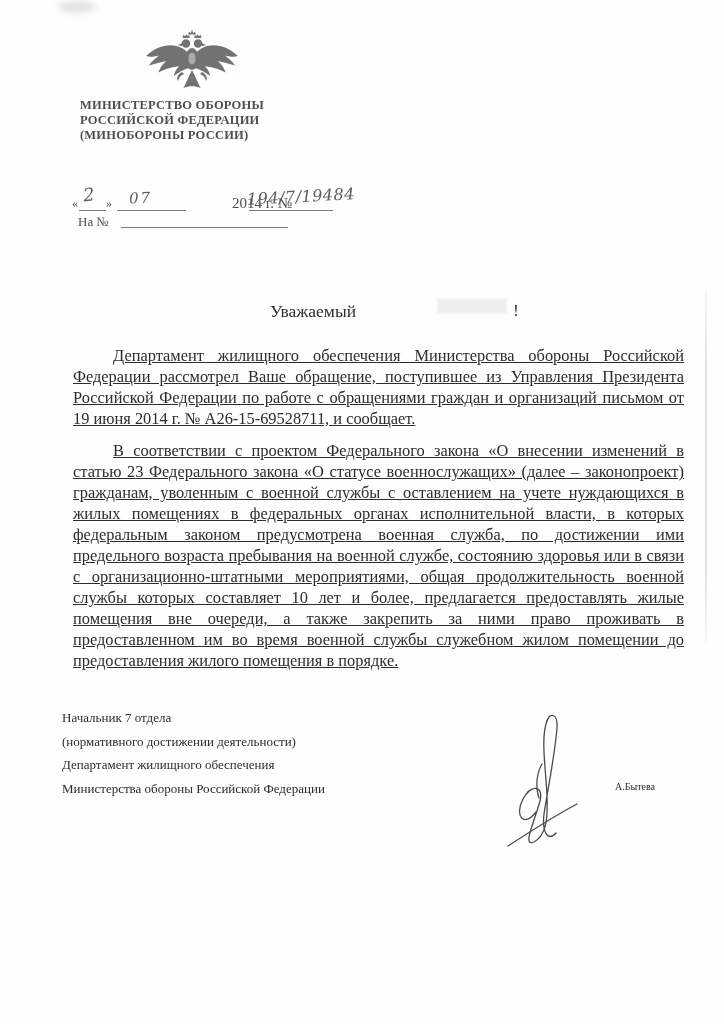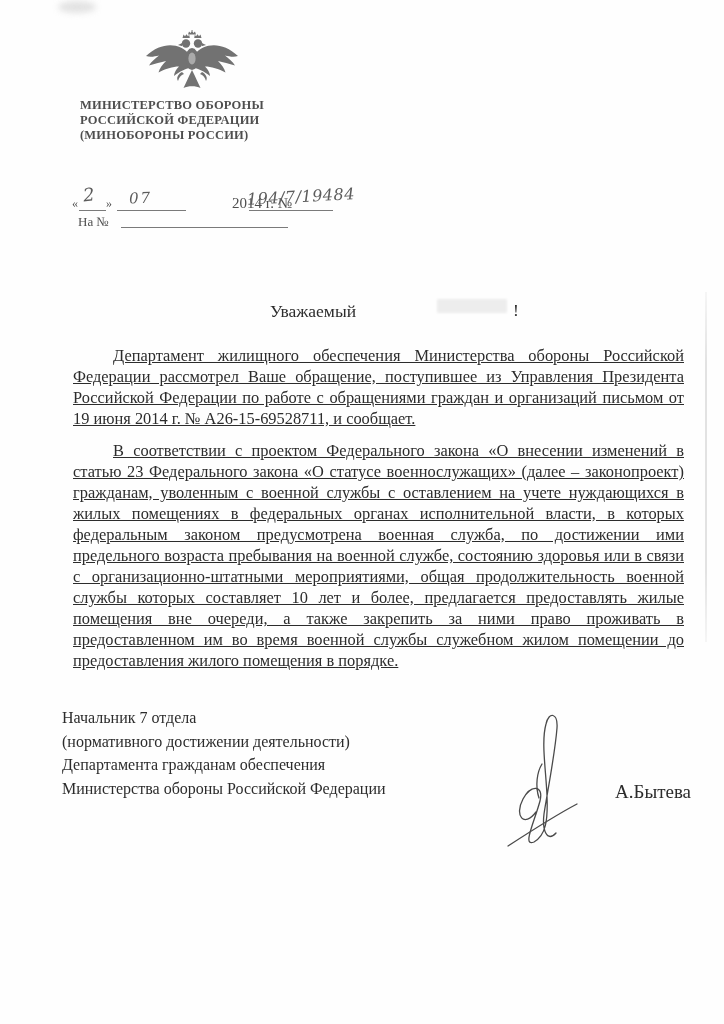--- a/index.html
+++ b/index.html
@@ -62,25 +62,25 @@
   }
   
   .body-text{
     position:absolute;left:62px;top:334px;width:633px;
     font-size:16.4px;line-height:21px;text-align:justify;color:#2c2c2c;
   }
   .body-text p{margin:11px;text-indent:40px;text-decoration:underline;}
   
   .sig-block{
     position:absolute;left:62px;top:706px;width:460px;
-    font-size:16px;line-height:23.5px;color:#2c2c2c;
+    font-size:13px;line-height:23.5px;color:#2c2c2c;
   }
   .sig-scribble{position:absolute;left:497px;top:702px;}
   .signatory{
-    position:absolute;left:615px;top:781px;font-size:19px;color:#2c2c2c;white-space:nowrap;
+    position:absolute;left:615px;top:781px;font-size:10px;color:#2c2c2c;white-space:nowrap;
   }
 </style>
 </head>
 <body>
 
 <div class="page">
 
   <div class="smudge-top"></div>
   <div class="fold-line"></div>
 
@@ -137,21 +137,21 @@
   <span class="salutation-excl">!</span>
 
   <main class="body-text">
     <p>Департамент жилищного обеспечения Министерства обороны Российской Федерации рассмотрел Ваше обращение, поступившее из Управления Президента Российской Федерации по работе с обращениями граждан и организаций письмом от 19 июня 2014 г. № А26-15-69528711, и сообщает.</p>
     <p>В соответствии с проектом Федерального закона «О внесении изменений в статью 23 Федерального закона «О статусе военнослужащих» (далее – законопроект) гражданам, уволенным с военной службы с оставлением на учете нуждающихся в жилых помещениях в федеральных органах исполнительной власти, в которых федеральным законом предусмотрена военная служба, по достижении ими предельного возраста пребывания на военной службе, состоянию здоровья или в связи с организационно-штатными мероприятиями, общая продолжительность военной службы которых составляет 10 лет и более, предлагается предоставлять жилые помещения вне очереди, а также закрепить за ними право проживать в предоставленном им во время военной службы служебном жилом помещении до предоставления жилого помещения в порядке.</p>
   </main>
 
   <footer class="sig-block">
     <div>Начальник 7 отдела</div>
     <div>(нормативного достижении деятельности)</div>
-    <div>Департамента гражданам обеспечения</div>
+    <div>Департамент жилищного обеспечения</div>
     <div>Министерства обороны Российской Федерации</div>
   </footer>
 
   <svg class="sig-scribble" width="92" height="152" viewBox="0 0 92 152">
     <g stroke="#4a4a4a" stroke-width="1.3" fill="none" stroke-linecap="round">
       <path d="M39,110 C27,126 17,114 26,97 C34,82 47,83 43,99 C37,121 25,145 37,140 C49,133 51,118 50,94 C49,68 44,40 49,22 C52,9 61,11 60,26 C58,52 50,92 47,112 C45,128 50,141 59,131"></path>
       <path d="M42,96 C38,84 40,70 45,62"></path>
       <path d="M11,144 C31,131 61,112 80,102"></path>
     </g>
   </svg>

